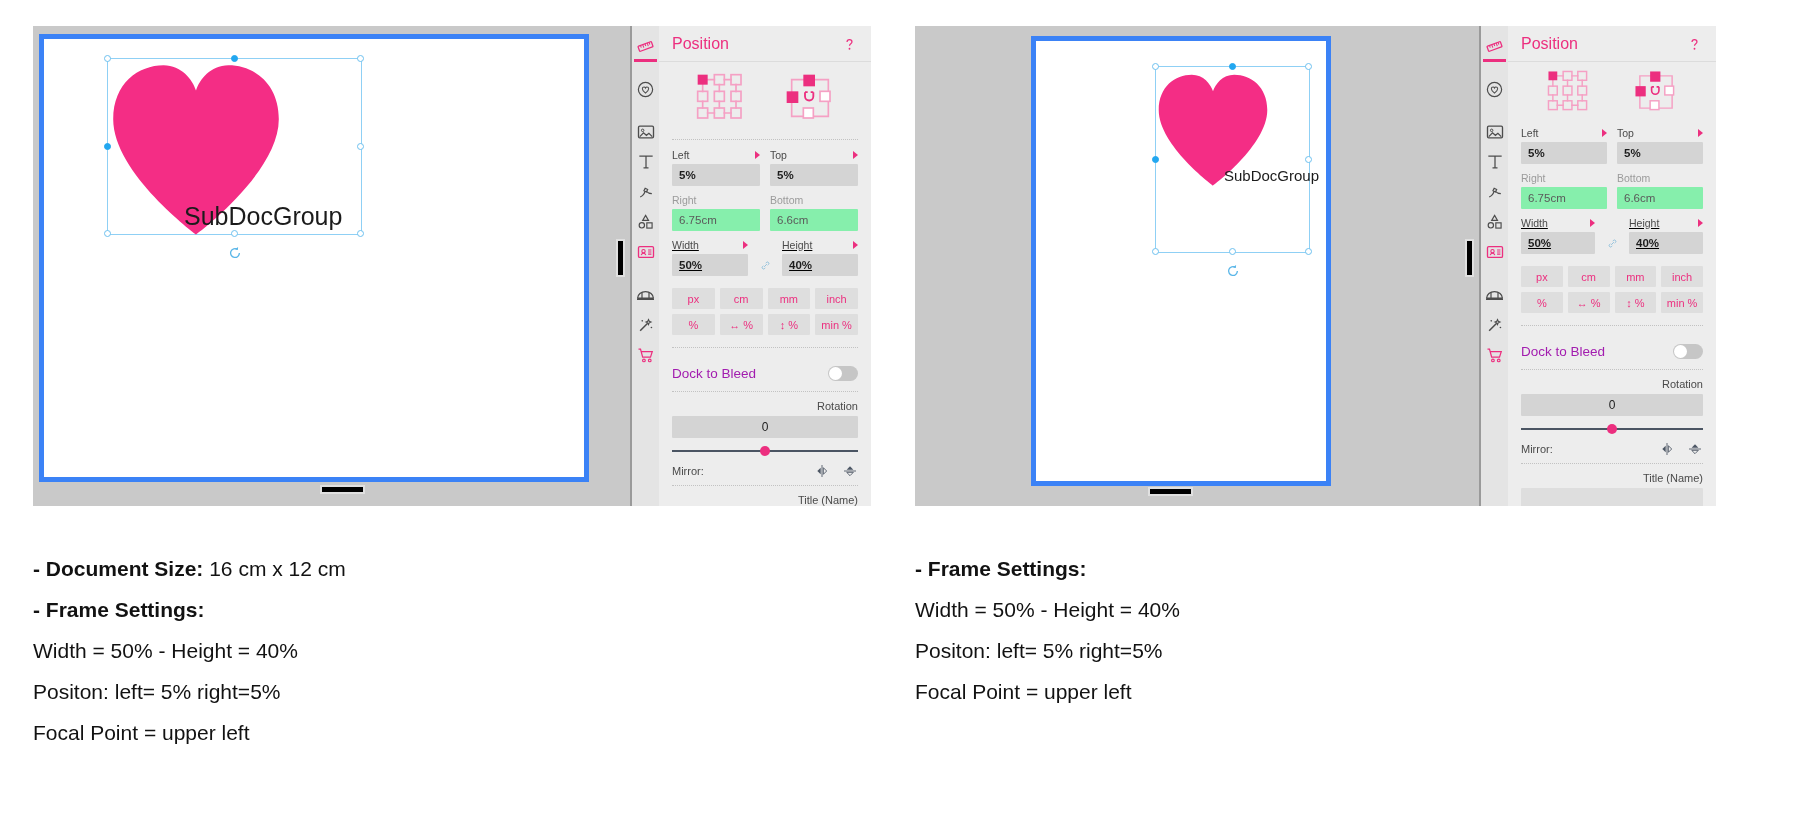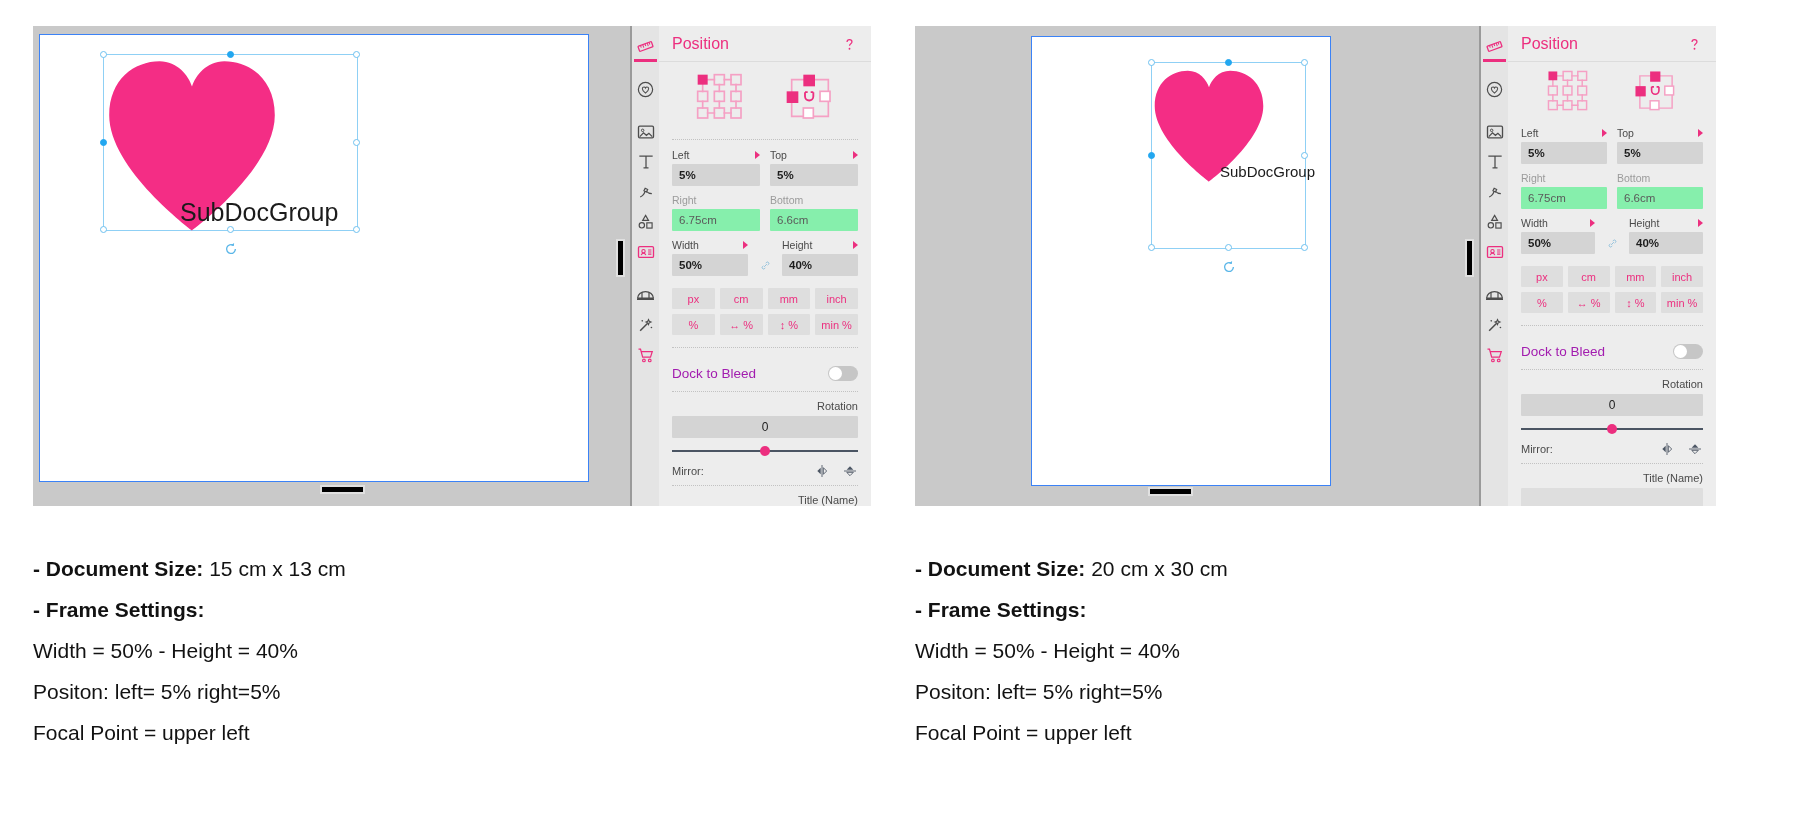--- a/index.html
+++ b/index.html
@@ -42,21 +42,21 @@
   .stage {
     position: relative;
     flex: 1 1 auto;
     background: #c9c9c9;
     overflow: hidden;
   }
 
   .doc-page {
     position: absolute;
     background: #ffffff;
-    border: 1px solid #3b82f6;
+    border: 5px solid #3b82f6;
   }
   .stage-a .doc-page { left: 6px;  top: 8px;  width: 550px; height: 448px; }
   .stage-b .doc-page { left: 116px; top: 10px; width: 300px; height: 450px; }
 
   
   .sb-h {
     position: absolute;
     height: 9px;
     background: #000000;
     border: 2px solid #e0e0e0;
@@ -244,21 +244,21 @@
     color: #1d1d1d;
     font-weight: bold;
     border-radius: 1px;
   }
   .field-input.soft {
     background: #86efac;
     color: #5a5a5a;
     font-weight: normal;
   }
 
-  .field-row.linked { align-items: flex-end; position: relative; }
+  .field-row.linked { align-items: flex-end; position: relative; text-decoration: underline; }
   .link-chain {
     flex: 0 0 auto;
     width: 14px;
     height: 22px;
     display: flex;
     align-items: center;
     justify-content: center;
     color: #7fb7d8;
   }
 
@@ -660,21 +660,21 @@
           <div class="divider"></div>
 
           <div class="title-label">Title (Name)</div>
 
         </div>
       </div>
     </div>
 
     <div class="caption">
       <div>
-        <span class="b">- Document Size:</span><span> 15 cm x 13 cm</span>
+        <span class="b">- Document Size:</span><span> 16 cm x 12 cm</span>
       </div>
       <div>
         <span class="b">- Frame Settings:</span>
       </div>
       <div>Width = 50% - Height = 40%</div>
       <div>Positon: left= 5% right=5%</div>
       <div>Focal Point = upper left</div>
     </div>
   </div>
 
@@ -955,23 +955,20 @@
           <div class="divider"></div>
 
           <div class="title-label">Title (Name)</div>
           <div class="title-input"></div>
         </div>
       </div>
     </div>
 
     <div class="caption">
       <div>
-        <span class="b">- Document Size:</span><span> 20 cm x 30 cm</span>
-      </div>
-      <div>
         <span class="b">- Frame Settings:</span>
       </div>
       <div>Width = 50% - Height = 40%</div>
       <div>Positon: left= 5% right=5%</div>
       <div>Focal Point = upper left</div>
     </div>
   </div>
 
 </div>
 

